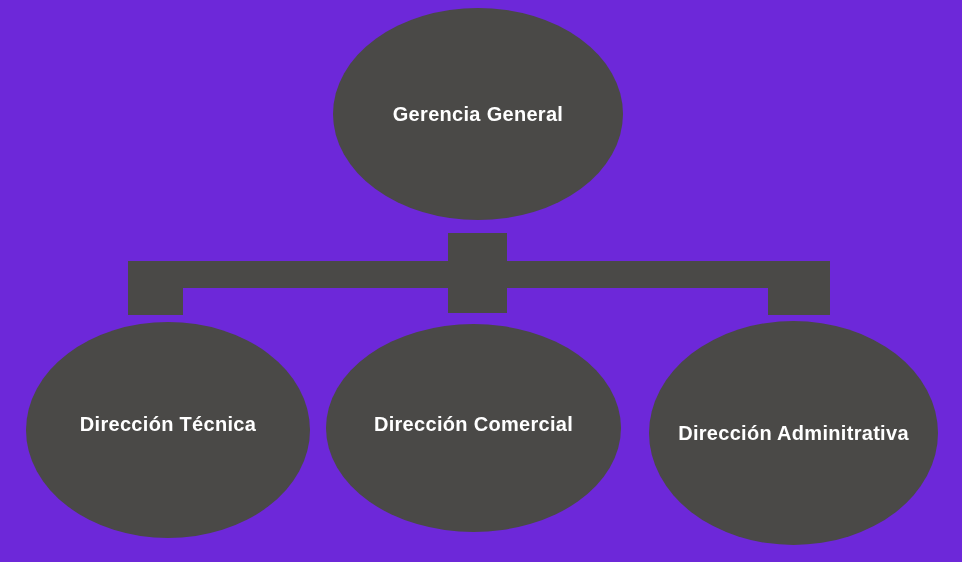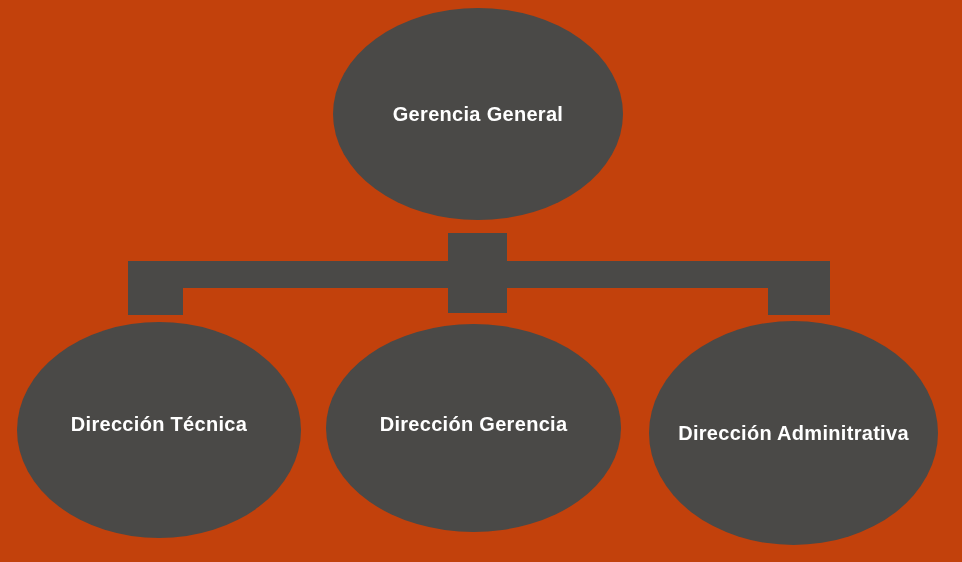--- a/index.html
+++ b/index.html
@@ -4,21 +4,21 @@
 <style>
   html, body {
     margin: 0;
     padding: 0;
     background: #ffffff;
   }
   .canvas {
     position: relative;
     width: 962px;
     height: 562px;
-    background: #c2410c;
+    background: #6d28d9;
     overflow: hidden;
     font-family: "Liberation Sans", sans-serif;
   }
   .node {
     position: absolute;
     background: #4a4947;
     border-radius: 50%;
     display: flex;
     align-items: center;
     justify-content: center;
@@ -33,21 +33,21 @@
     display: block;
     padding: 0 14px;
   }
   .node-root {
     left: 333px;
     top: 8px;
     width: 290px;
     height: 212px;
   }
   .node-tecnica {
-    left: 17px;
+    left: 26px;
     top: 322px;
     width: 284px;
     height: 216px;
     padding-bottom: 12px;
     box-sizing: border-box;
   }
   .node-comercial {
     left: 326px;
     top: 324px;
     width: 295px;
@@ -102,20 +102,20 @@
 
   <div class="node node-root">
     <span class="label">Gerencia General</span>
   </div>
 
   <div class="node node-tecnica">
     <span class="label">Dirección Técnica</span>
   </div>
 
   <div class="node node-comercial">
-    <span class="label">Dirección Gerencia</span>
+    <span class="label">Dirección Comercial</span>
   </div>
 
   <div class="node node-admin">
     <span class="label"><span>Dirección Adminitrativa</span><br></span>
   </div>
 
 </div>
 
 </body></html>

